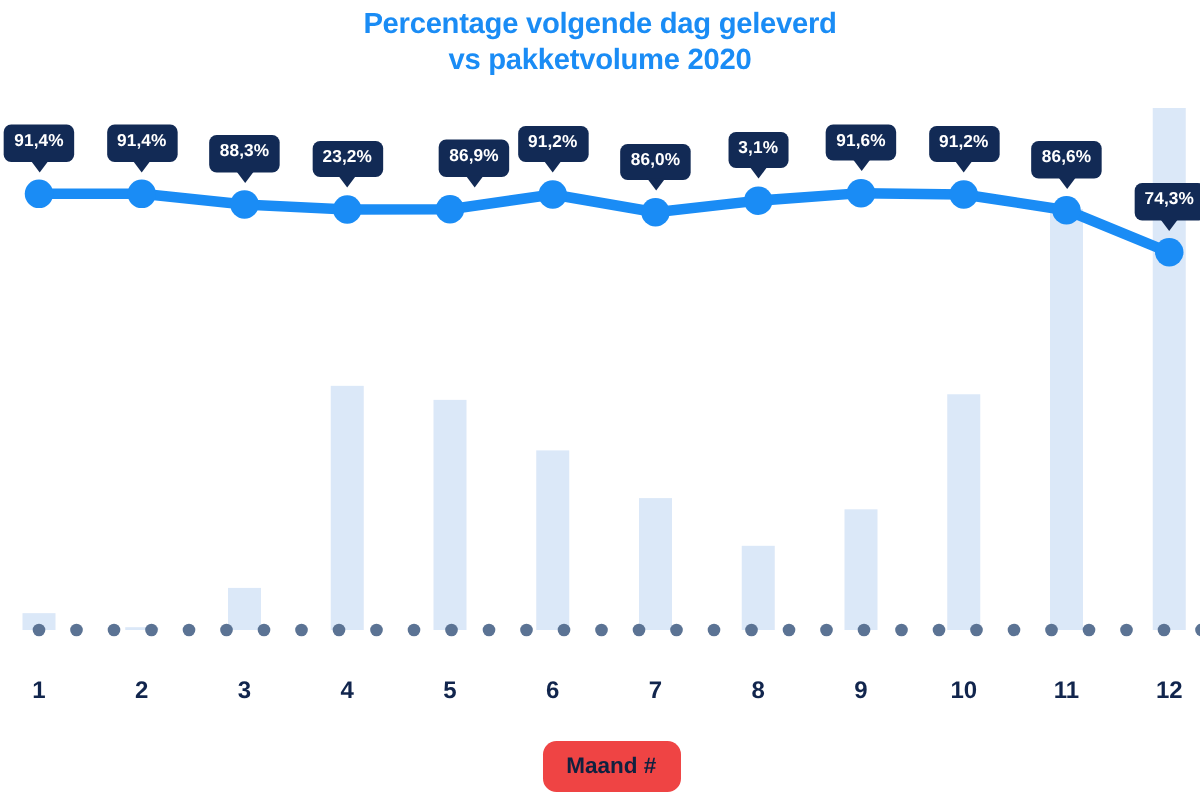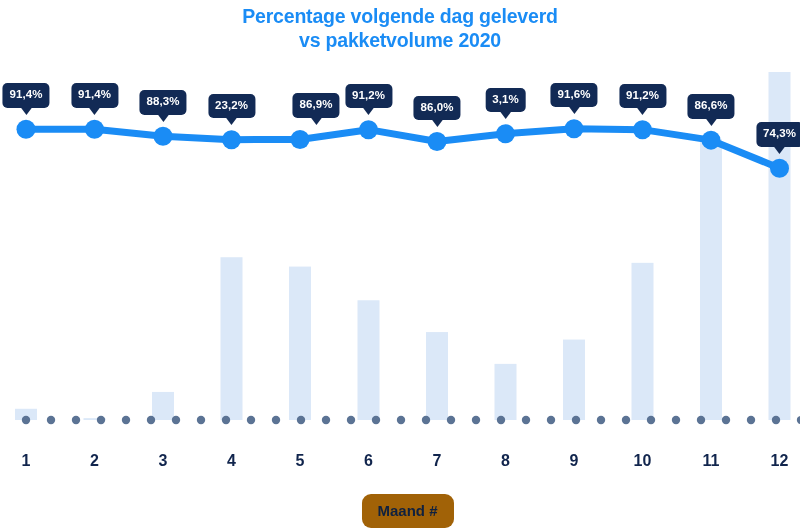--- a/index.html
+++ b/index.html
@@ -97,21 +97,21 @@
     font-size: 16px;
     font-weight: bold;
   }
 
   
   .legend-badge {
     position: absolute;
     left: 50%;
     transform: translateX(-50%);
     top: 494px;
-    background: #a16207;
+    background: #ef4444;
     color: #10213f;
     font-size: 15px;
     font-weight: bold;
     padding: 8px 16px 9px 16px;
     border-radius: 9px;
     white-space: nowrap;
   }
 </style>
 </head>
 <body>

